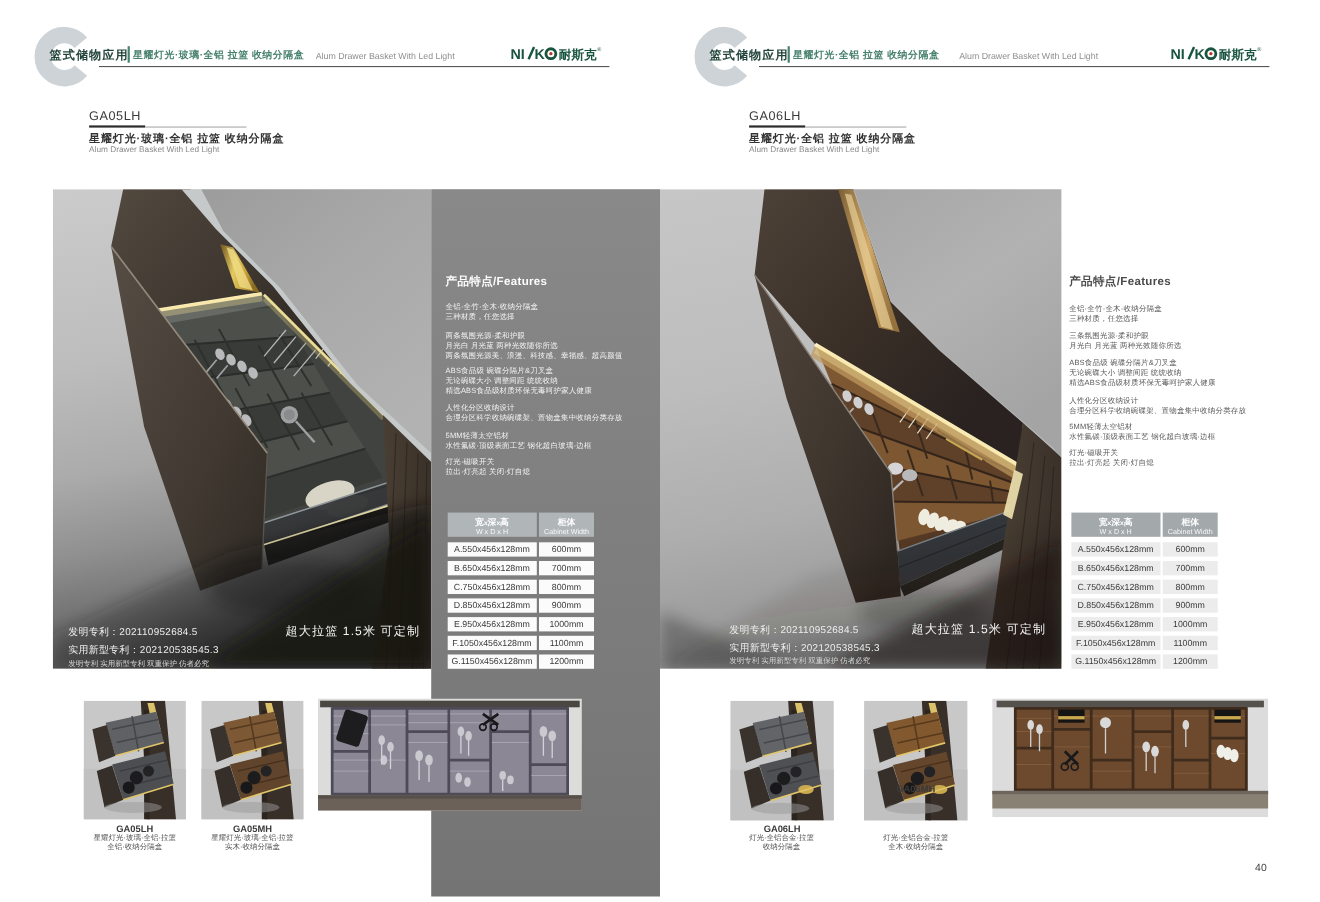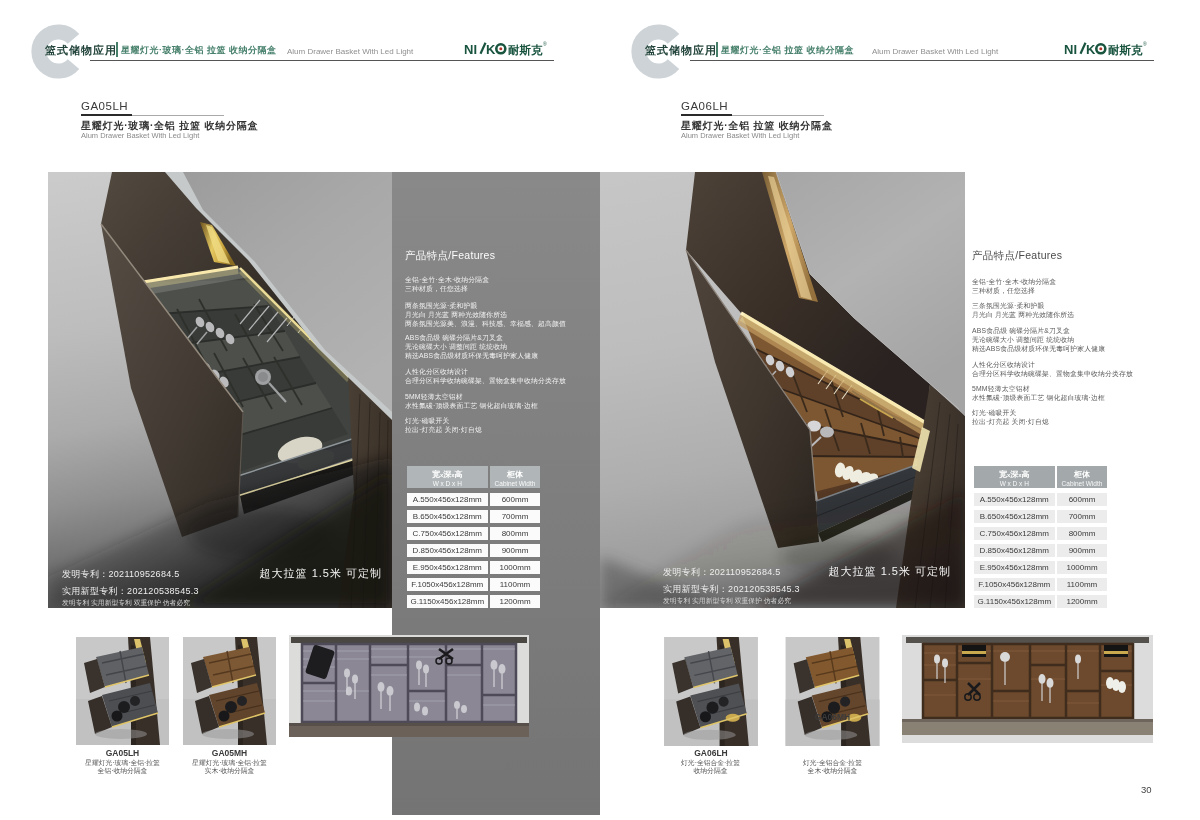--- a/index.html
+++ b/index.html
@@ -5,21 +5,21 @@
 html,body{margin:0;padding:0;}
 body{width:1200px;height:820px;position:relative;background:#fff;overflow:hidden;
   font-family:"Liberation Sans",sans-serif;}
 .abs{position:absolute;}
 .hdr-main{font-size:11px;white-space:nowrap;font-weight:bold;color:#24453c;letter-spacing:1px;}
 .hdr-sub{font-size:9px;white-space:nowrap;font-weight:bold;color:#47816c;letter-spacing:0.5px;}
 .hdr-en{font-size:8px;white-space:nowrap;color:#8f8f8f;}
 .t-code{font-size:11.5px;white-space:nowrap;color:#3a3a3a;letter-spacing:0.5px;}
 .t-zh{font-size:10px;white-space:nowrap;font-weight:bold;color:#333;letter-spacing:0.8px;}
 .t-en{font-size:7.5px;white-space:nowrap;color:#8a8a8a;}
-.feat-h{font-size:10.5px;white-space:nowrap;letter-spacing:0.3px;}
+.feat-h{font-size:10.5px;white-space:nowrap;letter-spacing:0.3px;font-weight:bold;}
 .feat p{margin:0;font-size:6.8px;line-height:9.2px;white-space:nowrap;letter-spacing:0.2px;}
 .cap1{font-size:8.5px;white-space:nowrap;font-weight:bold;color:#3a3a3a;text-align:center;}
 .cap2{font-size:6.8px;white-space:nowrap;color:#555;text-align:center;line-height:8.2px;}
 .pat1{font-size:9px;white-space:nowrap;color:#ededed;letter-spacing:0.3px;}
 .r1{width:81.5px;height:13px;font-size:8px;white-space:nowrap;overflow:hidden;line-height:13.5px;text-align:center;color:#3a3a3a;background:#fbfbfb;}
 .r2{width:50px;height:13px;font-size:8px;white-space:nowrap;overflow:hidden;line-height:13.5px;text-align:center;color:#3a3a3a;background:#fbfbfb;}
 .g1{background:#ececec;}
 .pat3{font-size:6.8px;white-space:nowrap;color:#d6d6d6;}
 .slogan{font-size:11px;white-space:nowrap;color:#f2f2f2;letter-spacing:1px;}
 </style>
@@ -619,13 +619,13 @@
   </g>
   <path d="M66 48 l12 12 M78 48 l-12 12" stroke="#1a1a1c" stroke-width="2.5"></path>
   <circle cx="66" cy="62" r="3.2" fill="none" stroke="#1a1a1c" stroke-width="1.5"></circle>
   <circle cx="75" cy="62" r="3.2" fill="none" stroke="#1a1a1c" stroke-width="1.5"></circle>
   <rect x="0" y="84" width="251" height="16" fill="#8a8175"></rect>
   <rect x="0" y="84" width="251" height="3" fill="#6e665c"></rect>
 </svg>
 
 <div class="abs" style="left:46px;top:822px;font-size:13px;color:#444;text-align:center;">19</div>
 
-<div class="abs" style="left:1141px;top:784px;font-size:9.5px;color:#444;">30</div>
+<div class="abs" style="left:1141px;top:784px;font-size:9.5px;color:#444;">40</div>
 
 </body></html>

